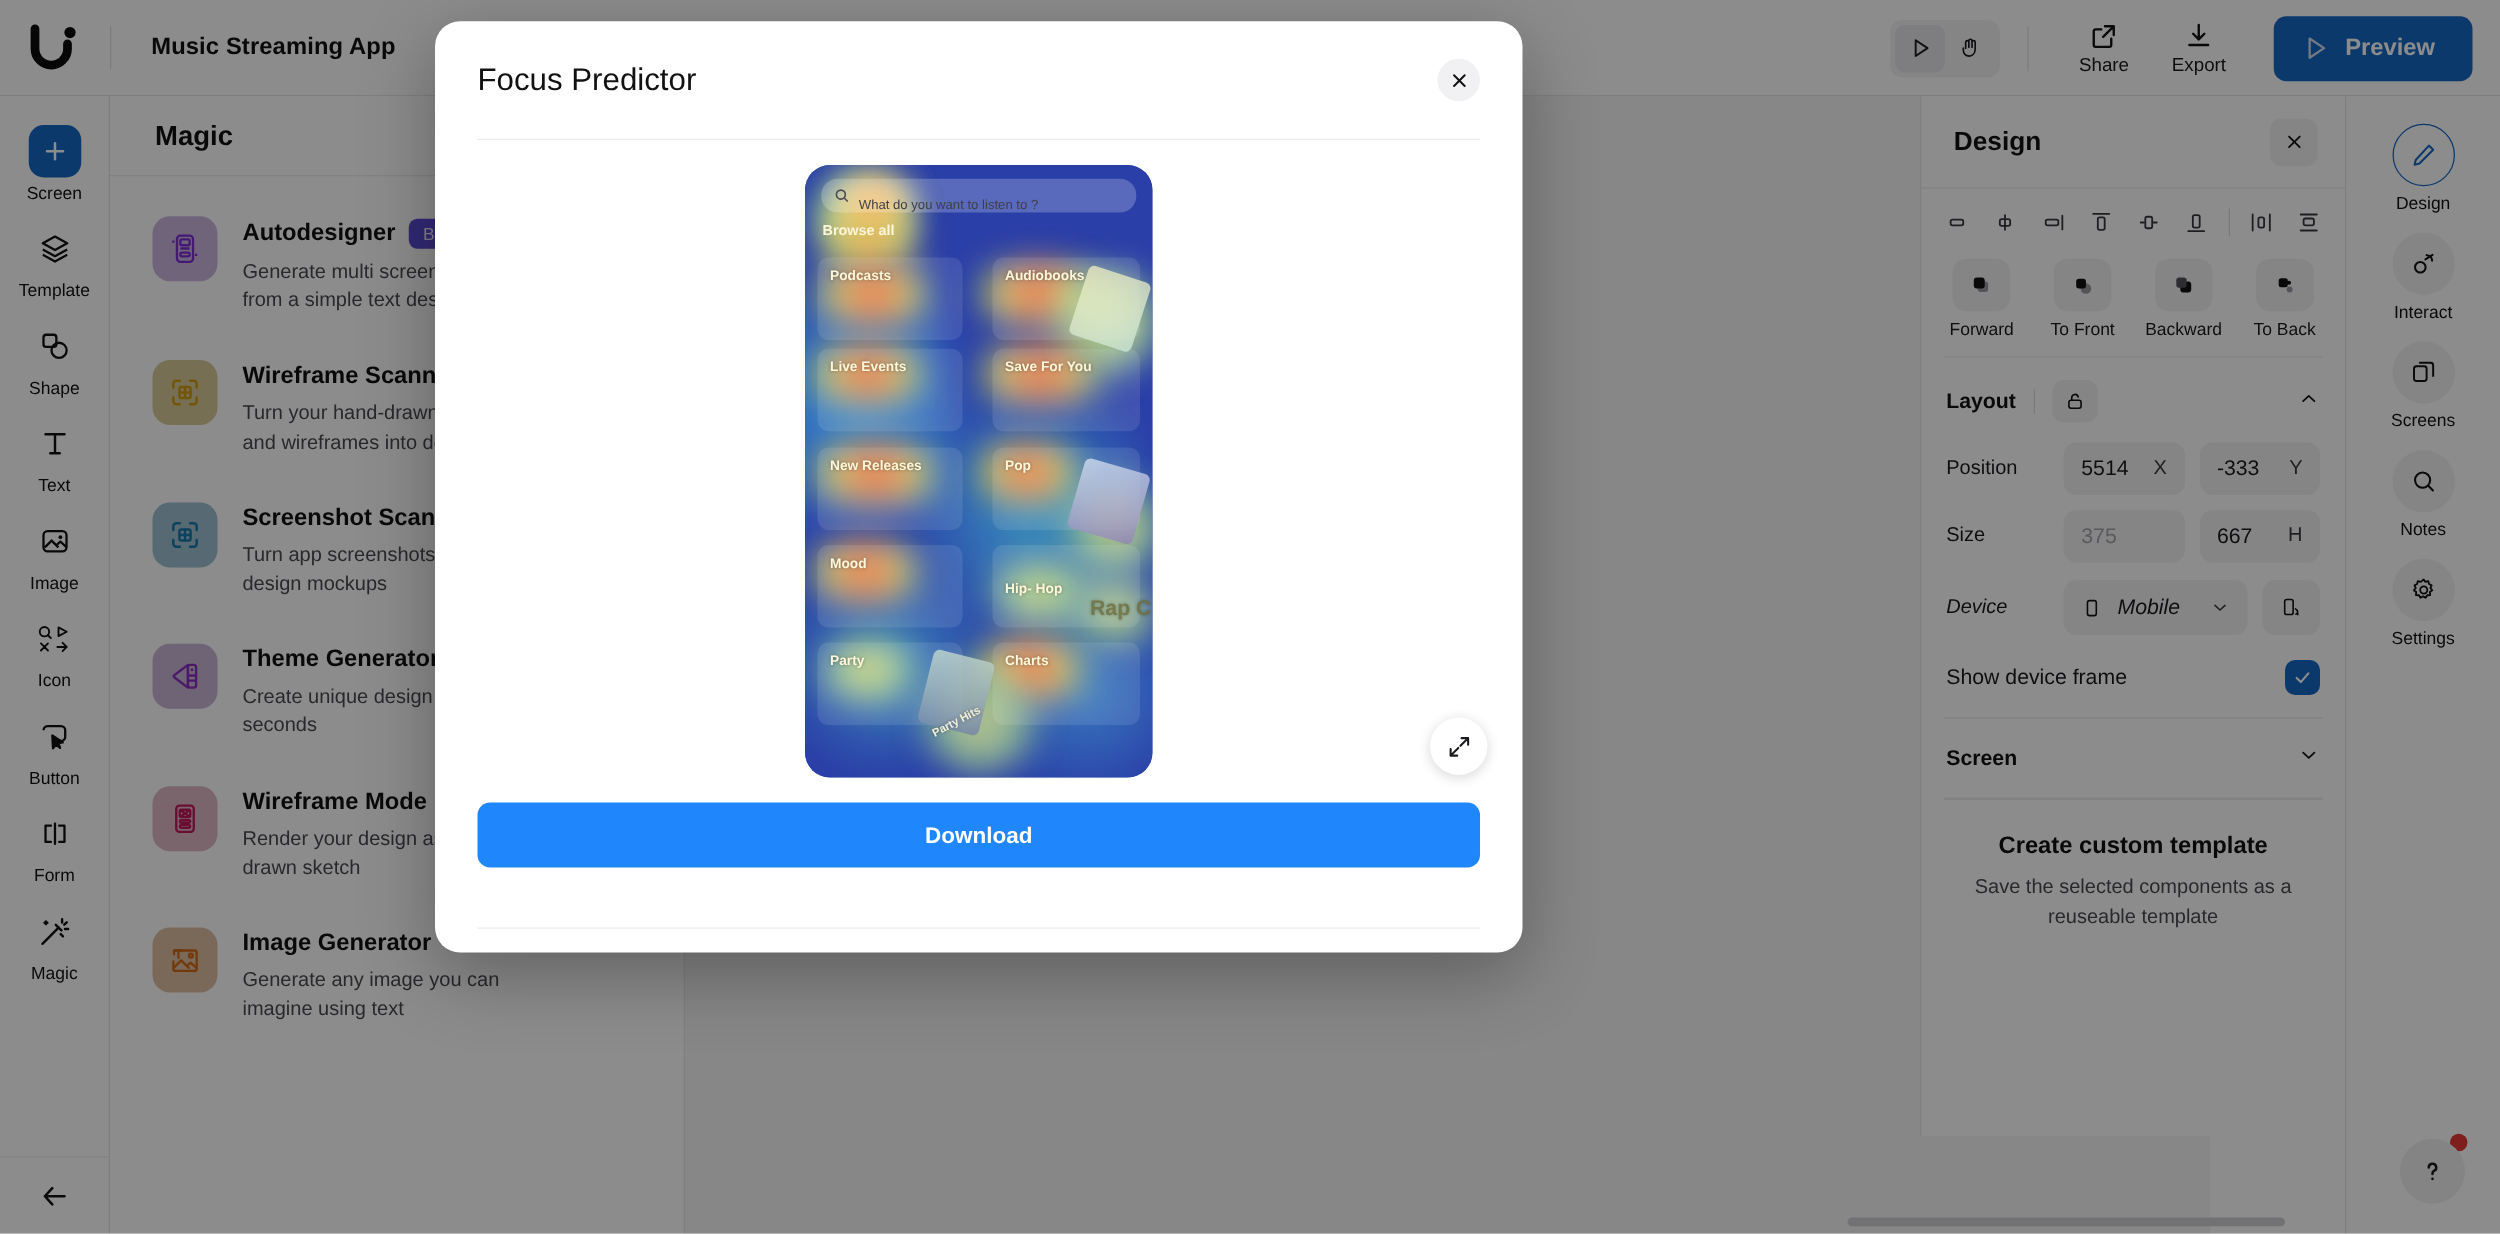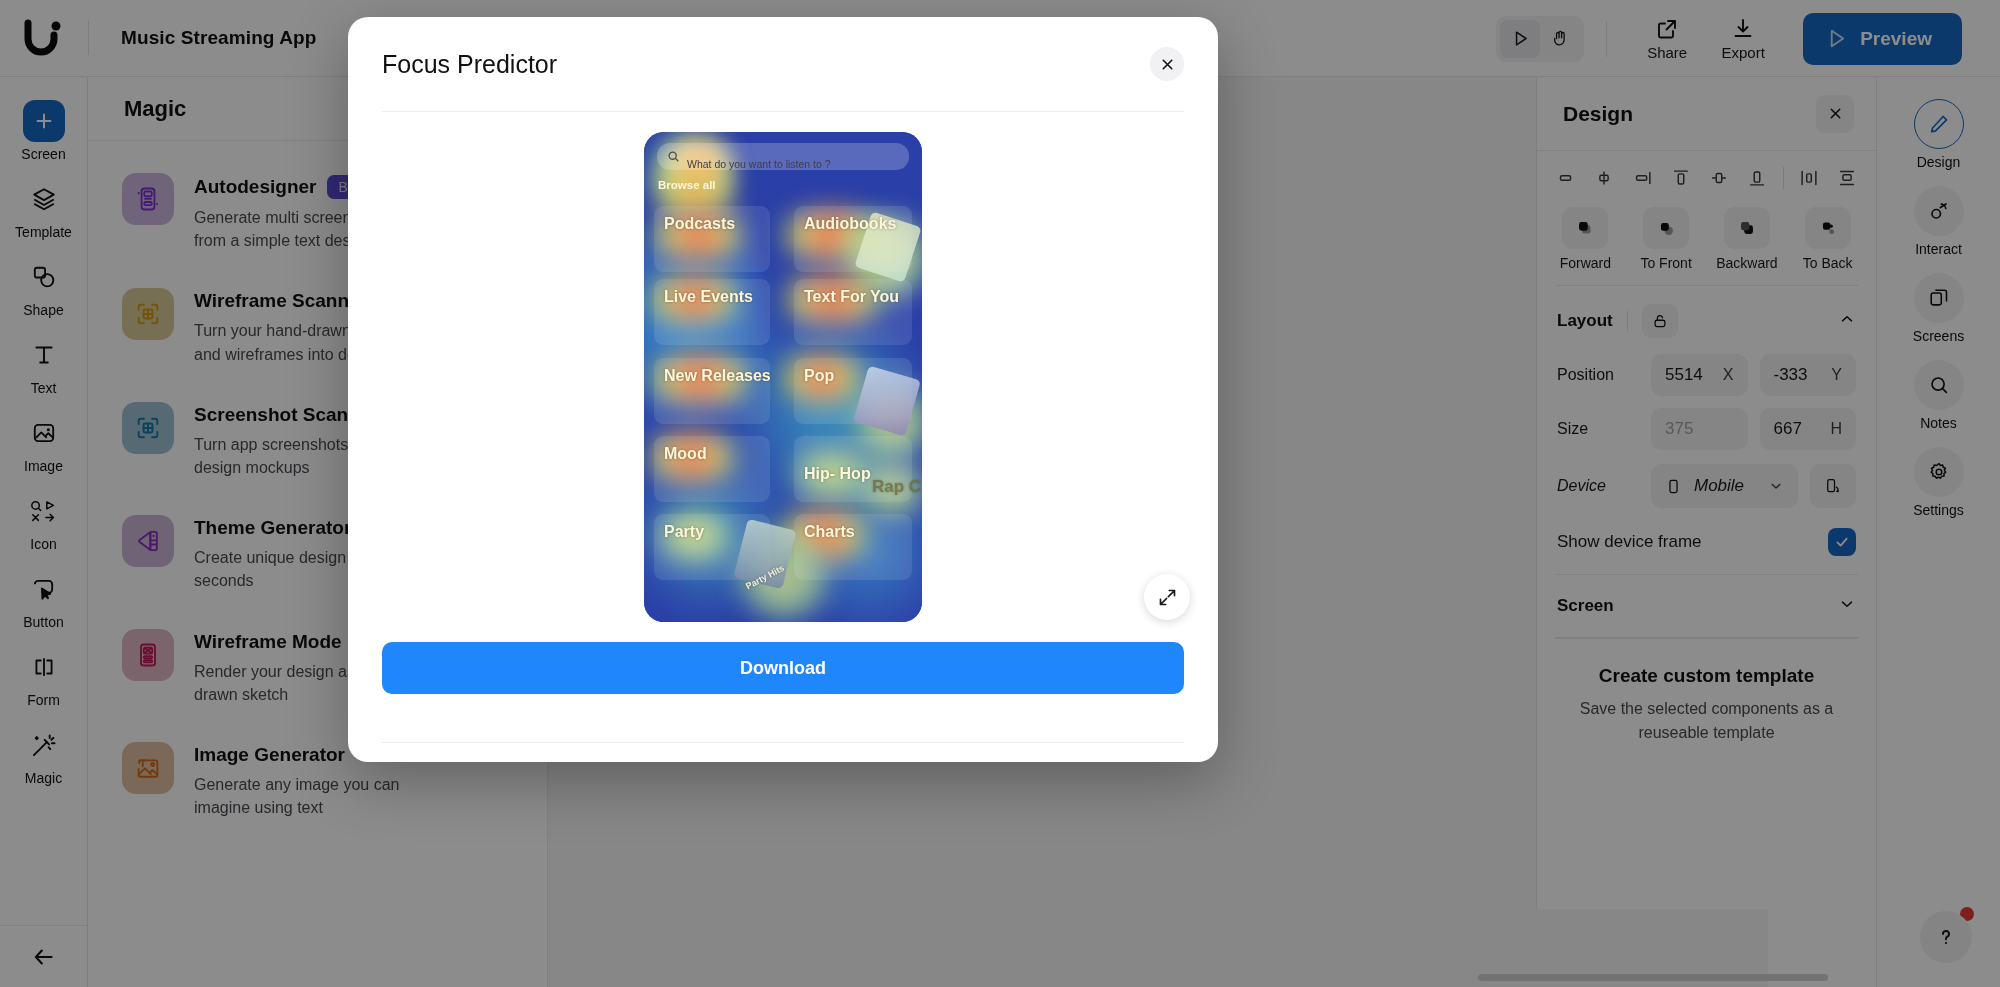--- a/index.html
+++ b/index.html
@@ -19,21 +19,21 @@
     position:absolute; left:0; top:0; width:2000px; height:77px;
     background:#fff; border-bottom:1px solid #e8e8ea;
     display:flex; align-items:center;
   }
   .logo-cell { width:88px; height:77px; display:flex; align-items:center; justify-content:center; }
   .logo-u { width:42px; height:40px; position:relative; }
   .logo-u svg { display:block; }
   .topbar-div { width:1px; height:34px; background:#e2e2e4; }
   .proj-title { margin-left:32px; font-size:19px; font-weight:700; color:#111; letter-spacing:.1px; }
 
-  .top-right { position:absolute; right:0; top:0; height:77px; display:flex; align-items:center; gap:0; padding-right:38px; }
+  .top-right { position:absolute; right:0; top:0; height:77px; display:flex; align-items:center; gap:0; padding-right:22px; }
   .tool-grp { display:flex; align-items:center; background:#f3f3f5; border-radius:10px; padding:4px; margin-right:20px; }
   .tool-btn { width:40px; height:38px; border-radius:8px; display:flex; align-items:center; justify-content:center; }
   .tool-btn.active { background:#e6e6e9; }
   .vdiv { width:1px; height:36px; background:#e2e2e4; margin:0 22px 0 2px; }
   .icon-lbl { display:flex; flex-direction:column; align-items:center; gap:3px; width:76px; }
   .icon-lbl span { font-size:15px; color:#1a1a1a; font-weight:500; }
   .preview-btn {
     margin-left:22px; height:52px; padding:0 30px 0 22px; border-radius:10px;
     background:#1668c4; color:#fff; display:flex; align-items:center; gap:12px;
     font-size:19px; font-weight:600;
@@ -128,21 +128,21 @@
   .modal-x { margin-left:auto; width:34px; height:34px; border-radius:50%; background:#f1f1f3; display:flex; align-items:center; justify-content:center; }
   .modal-rule { height:1px; background:#ececee; margin:0 34px; }
   .modal-body { position:relative; height:530px; display:flex; align-items:center; justify-content:center; }
 
   
   .phone { position:relative; width:278px; height:490px; border-radius:20px; overflow:hidden; background:#3b4fb4; }
   .phone-inner { position:absolute; inset:0; }
   .hm-base { position:absolute; inset:0; background:#2b3fa8; }
   .blob { position:absolute; border-radius:50%; filter:blur(13px); }
   .tile { position:absolute; border-radius:9px; background:rgba(255,255,255,.10); }
-  .tlabel { position:absolute; font-size:16px; font-weight:700; color:#fdf6d8; text-shadow:0 0 3px rgba(0,0,0,.35); white-space:nowrap; }
+  .tlabel { position:absolute; font-size:11px; font-weight:700; color:#fdf6d8; text-shadow:0 0 3px rgba(0,0,0,.35); white-space:nowrap; }
   .srch { position:absolute; left:13px; top:11px; width:252px; height:27px; border-radius:13px; background:rgba(255,255,255,.22); display:flex; align-items:center; padding-left:10px; gap:7px; }
   .srch .st { font-size:10.5px; color:#3f3f46; font-weight:400;margin-top:15px; }
   .browse { position:absolute; left:14px; top:47px; font-size:11.5px; font-weight:700; color:#fdf6d8; }
   .art { position:absolute; border-radius:5px; opacity:.75; }
 
   .expand-btn { position:absolute; right:28px; bottom:22px; width:46px; height:46px; border-radius:50%; background:#fff; box-shadow:0 2px 10px rgba(0,0,0,.16); display:flex; align-items:center; justify-content:center; }
   .dl-wrap { padding:0 34px; }
   .dl-btn { height:52px; border-radius:10px; background:#1f86fb; color:#fff; display:flex; align-items:center; justify-content:center; font-size:18px; font-weight:700; }
   .modal-rule2 { height:1px; background:#ececee; margin:48px 34px 0; }
 </style>
@@ -726,21 +726,21 @@
                 <path d="M15.5 15.5 20 20"></path>
               </svg>
             <span class="st">What do you want to listen to ?</span>
           </div>
 
           <div class="browse">Browse all</div>
 
           <span class="tlabel" style="left:20px;top:83px">Podcasts</span>
           <span class="tlabel" style="left:160px;top:83px">Audiobooks</span>
           <span class="tlabel" style="left:20px;top:156px">Live Events</span>
-          <span class="tlabel" style="left:160px;top:156px">Text For You</span>
+          <span class="tlabel" style="left:160px;top:156px">Save For You</span>
           <span class="tlabel" style="left:20px;top:235px">New Releases</span>
           <span class="tlabel" style="left:160px;top:235px">Pop</span>
           <span class="tlabel" style="left:20px;top:313px">Mood</span>
           <span class="tlabel" style="left:160px;top:333px">Hip- Hop</span>
           <span class="tlabel" style="left:20px;top:391px">Party</span>
           <span class="tlabel" style="left:160px;top:391px">Charts</span>
 
           <span class="tlabel" style="left:228px;top:345px;font-size:17px;color:#6b6b3a;opacity:.8">Rap C</span>
           <span class="tlabel" style="left:100px;top:440px;font-size:9px;transform:rotate(-28deg);color:#f2f0d8">Party Hits</span>
         </div>

